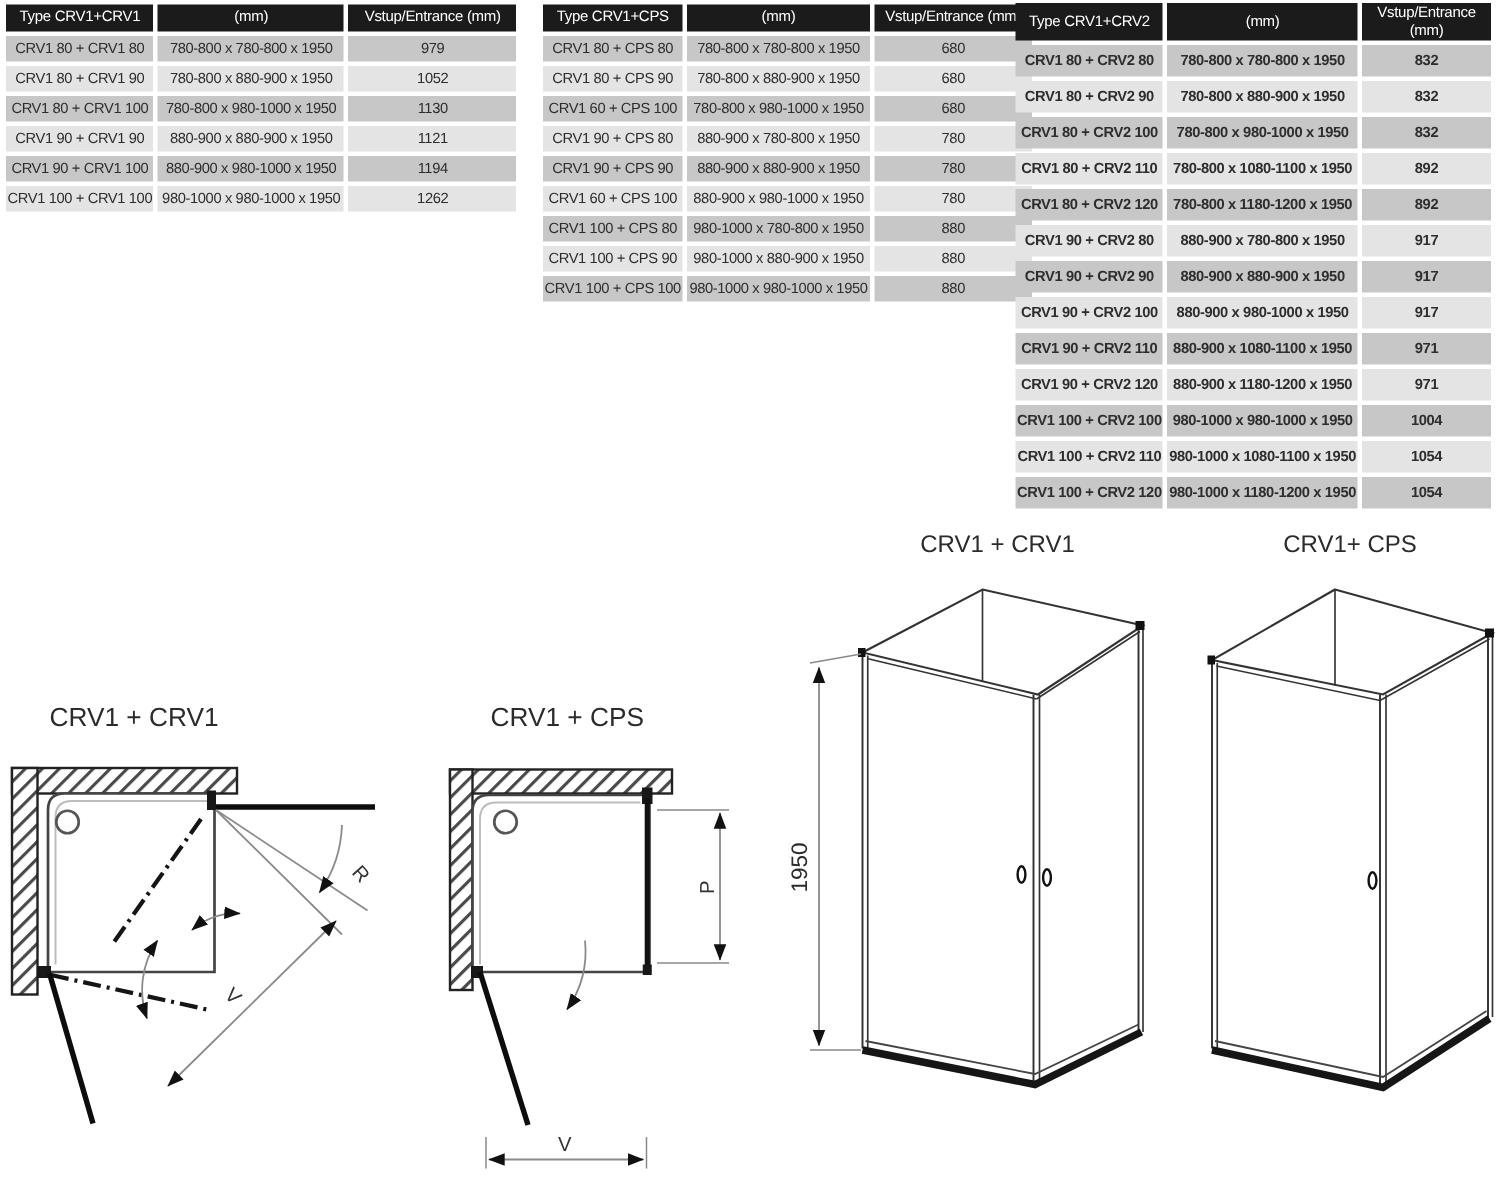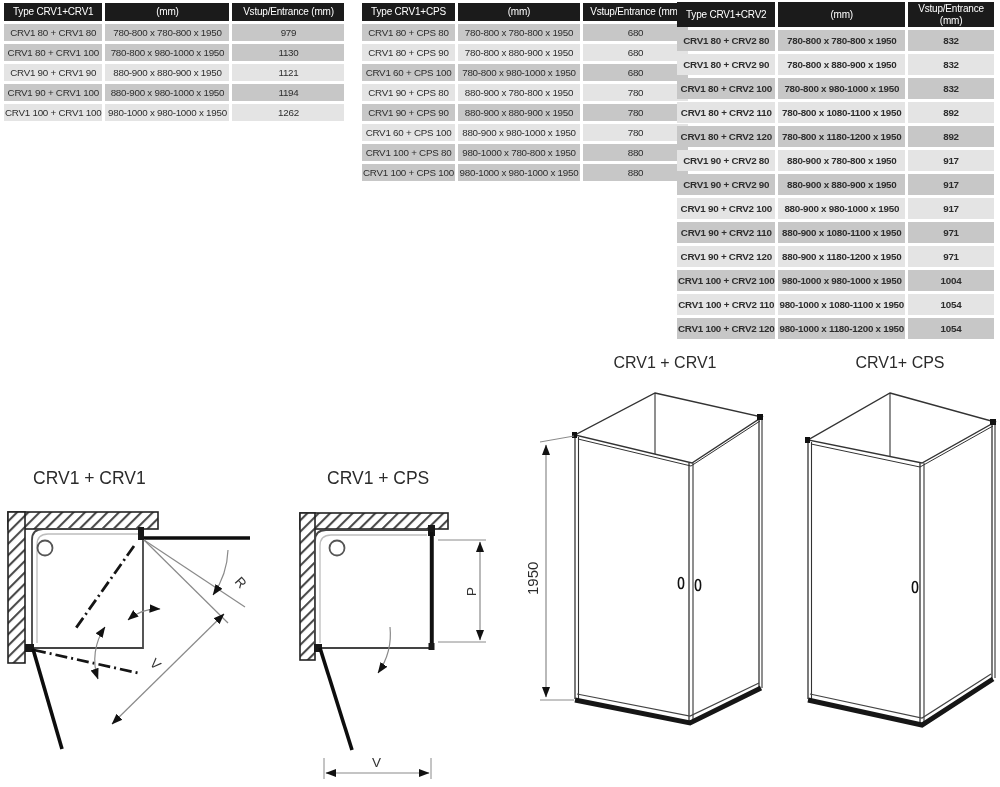--- a/index.html
+++ b/index.html
@@ -51,20 +51,25 @@
         <th>(mm)</th>
         <th>Vstup/Entrance (mm)</th>
       </tr>
     </thead>
     <tbody>
         <tr class="dark">
           <td>CRV1 80 + CRV1 80</td>
           <td>780-800 x 780-800 x 1950</td>
           <td>979</td>
         </tr>
+        <tr class="light">
+          <td>CRV1 80 + CRV1 90</td>
+          <td>780-800 x 880-900 x 1950</td>
+          <td>1052</td>
+        </tr>
         <tr class="dark">
           <td>CRV1 80 + CRV1 100</td>
           <td>780-800 x 980-1000 x 1950</td>
           <td>1130</td>
         </tr>
         <tr class="light">
           <td>CRV1 90 + CRV1 90</td>
           <td>880-900 x 880-900 x 1950</td>
           <td>1121</td>
         </tr>
@@ -121,20 +126,25 @@
           <td>780</td>
         </tr>
         <tr class="light">
           <td>CRV1 60 + CPS 100</td>
           <td>880-900 x 980-1000 x 1950</td>
           <td>780</td>
         </tr>
         <tr class="dark">
           <td>CRV1 100 + CPS 80</td>
           <td>980-1000 x 780-800 x 1950</td>
+          <td>880</td>
+        </tr>
+        <tr class="light">
+          <td>CRV1 100 + CPS 90</td>
+          <td>980-1000 x 880-900 x 1950</td>
           <td>880</td>
         </tr>
         <tr class="dark">
           <td>CRV1 100 + CPS 100</td>
           <td>980-1000 x 980-1000 x 1950</td>
           <td>880</td>
         </tr>
       </tbody>
   </table>
 

